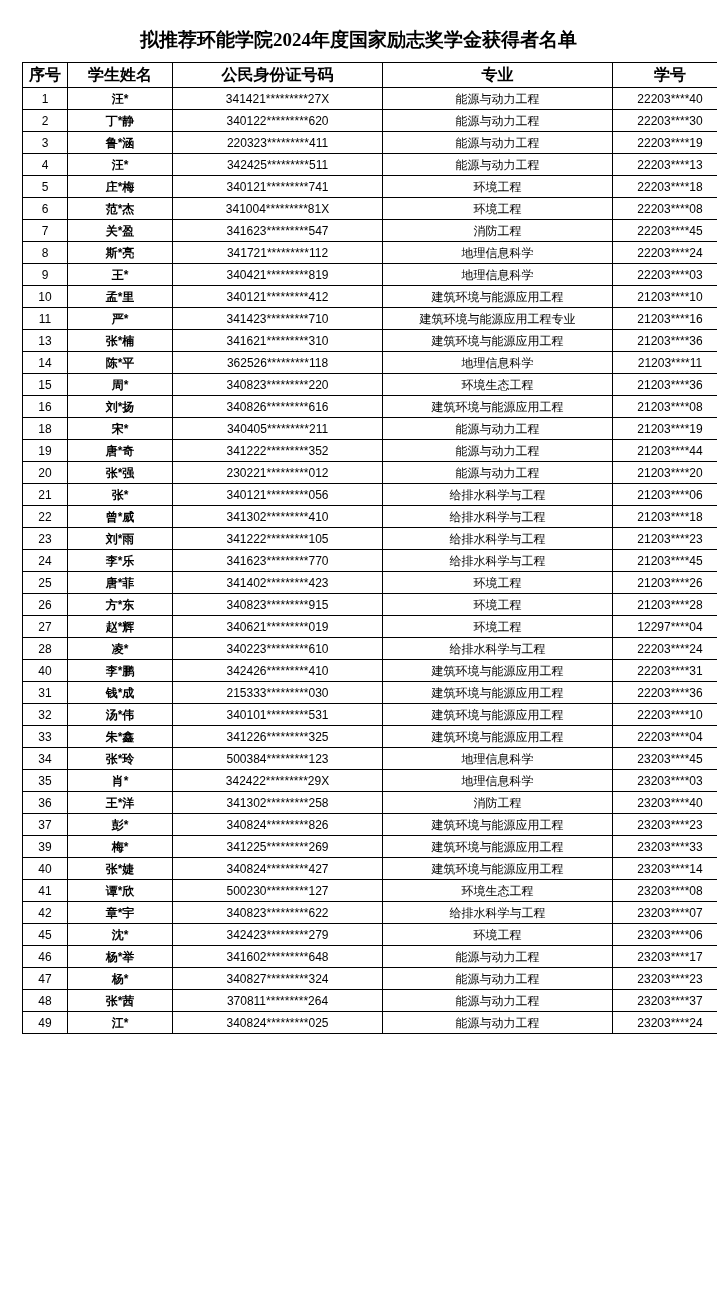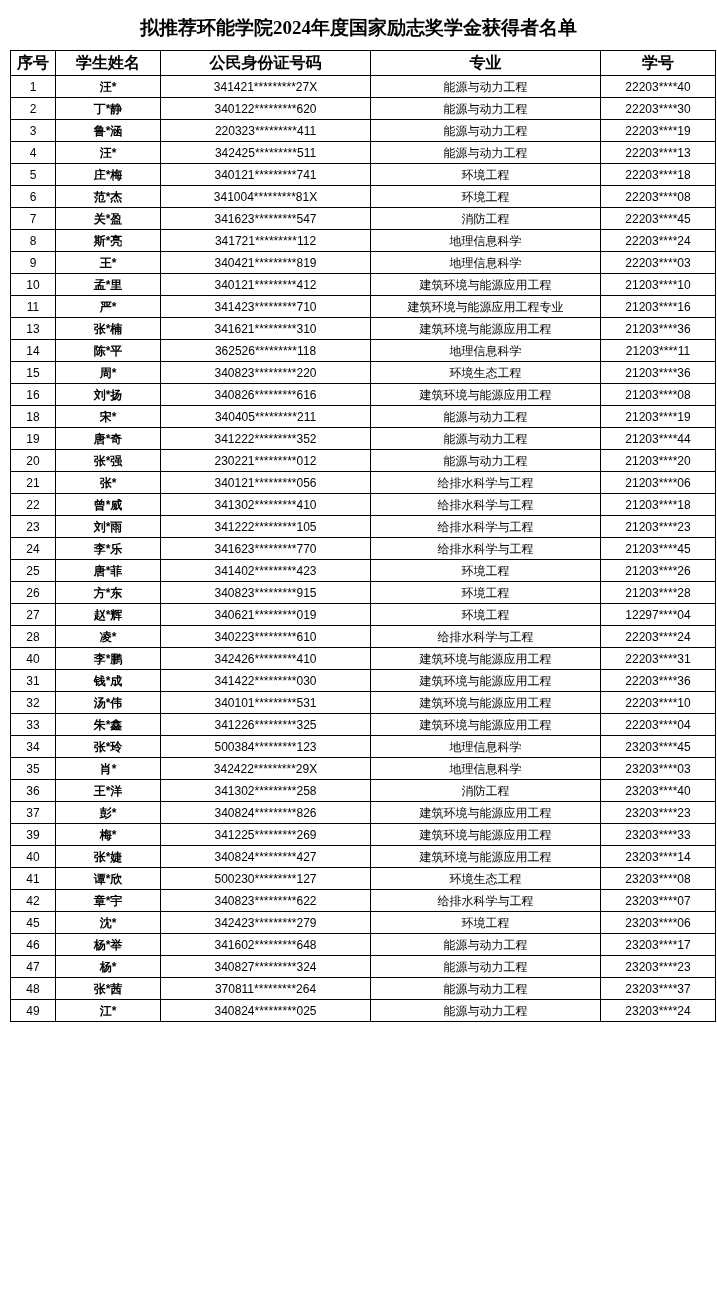--- a/index.html
+++ b/index.html
@@ -8,21 +8,21 @@
     background: #ffffff;
   }
   body {
     width: 717px;
     font-family: "Liberation Sans", "DejaVu Sans", sans-serif;
     color: #000000;
   }
   .page {
     width: 717px;
     box-sizing: border-box;
-    padding: 4px;
+    padding: 16px;
   }
   .doc-title {
     text-align: center;
     font-size: 19px;
     font-weight: bold;
     letter-spacing: 0px;
     padding: 11px 0 9px 0;
     font-family: "Liberation Serif", "DejaVu Serif", serif;
   }
   table.roster {
@@ -268,21 +268,21 @@
         <tr>
           <td class="idx">40</td>
           <td class="name">李*鹏</td>
           <td class="idnum">342426*********410</td>
           <td class="major">建筑环境与能源应用工程</td>
           <td class="sno">22203****31</td>
         </tr>
         <tr>
           <td class="idx">31</td>
           <td class="name">钱*成</td>
-          <td class="idnum">341422*********030</td>
+          <td class="idnum">215333*********030</td>
           <td class="major">建筑环境与能源应用工程</td>
           <td class="sno">22203****36</td>
         </tr>
         <tr>
           <td class="idx">32</td>
           <td class="name">汤*伟</td>
           <td class="idnum">340101*********531</td>
           <td class="major">建筑环境与能源应用工程</td>
           <td class="sno">22203****10</td>
         </tr>

